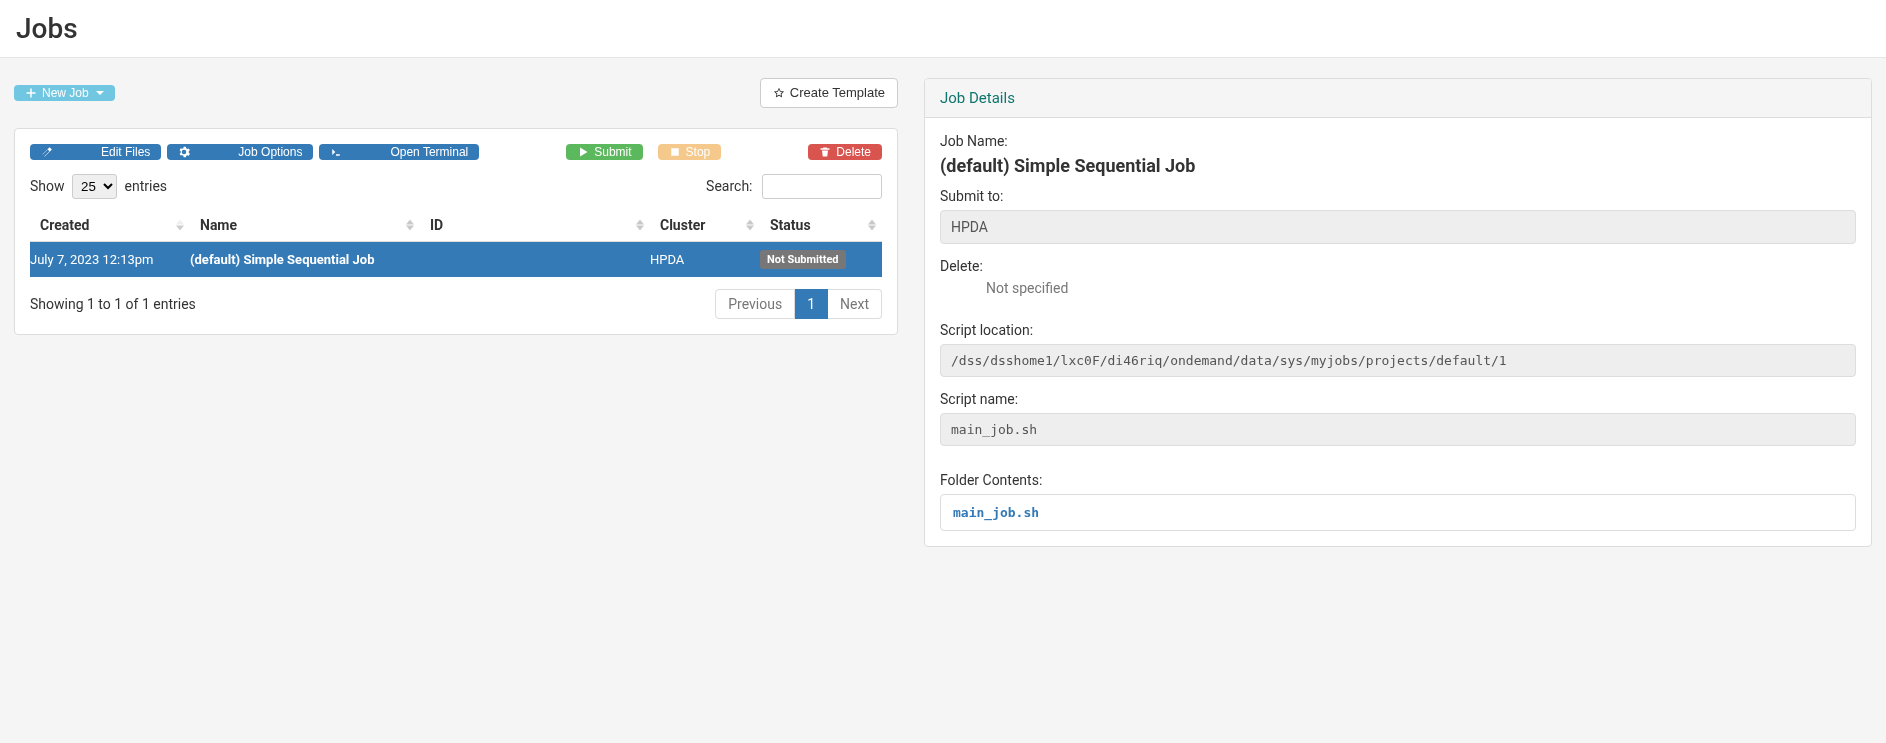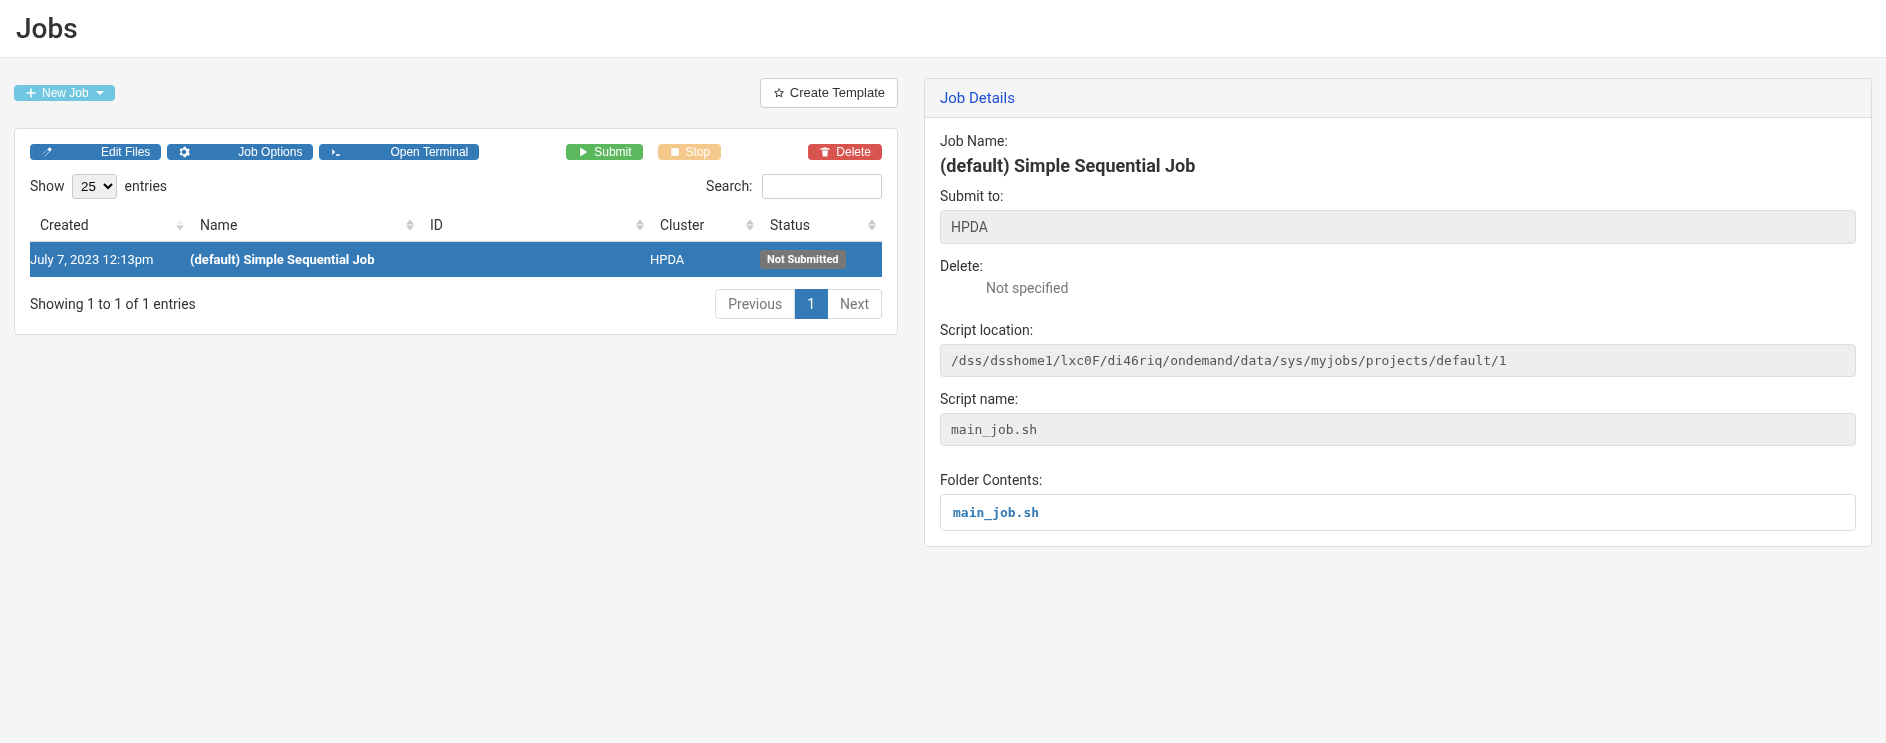--- a/index.html
+++ b/index.html
@@ -98,21 +98,21 @@
   border: 1px solid #ccc;
   border-radius: 3px;
   padding: 4px 6px;
   margin-left: 6px;
   width: 120px;
 }
 
 table.jobs-table { width: 100%; border-collapse: collapse; }
 table.jobs-table thead th {
   text-align: left;
-  font-weight: 400;
+  font-weight: 700;
   padding: 8px 10px;
   border-bottom: 1px solid #ddd;
   position: relative;
   font-size: 14px;
 }
 .sort-icons {
   position: absolute;
   right: 6px;
   top: 50%;
   transform: translateY(-50%);
@@ -164,21 +164,21 @@
 .page-btn:first-child { border-radius: 4px 0 0 4px; }
 .page-btn:last-child  { border-radius: 0 4px 4px 0; }
 
 
 .panel-heading {
   background: #f5f5f5;
   border-bottom: 1px solid #ddd;
   padding: 10px 15px;
   border-radius: 4px 4px 0 0;
   font-size: 15px;
-  color: #1d4ed8;
+  color: #0f766e;
 }
 .detail-label { font-size: 14px; margin-bottom: 6px; color: #333; }
 .detail-title { font-size: 18px; font-weight: 700; margin-bottom: 12px; }
 .boxed-value {
   background: #eee;
   border: 1px solid #ddd;
   border-radius: 4px;
   padding: 8px 10px;
   font-size: 14px;
   color: #555;

